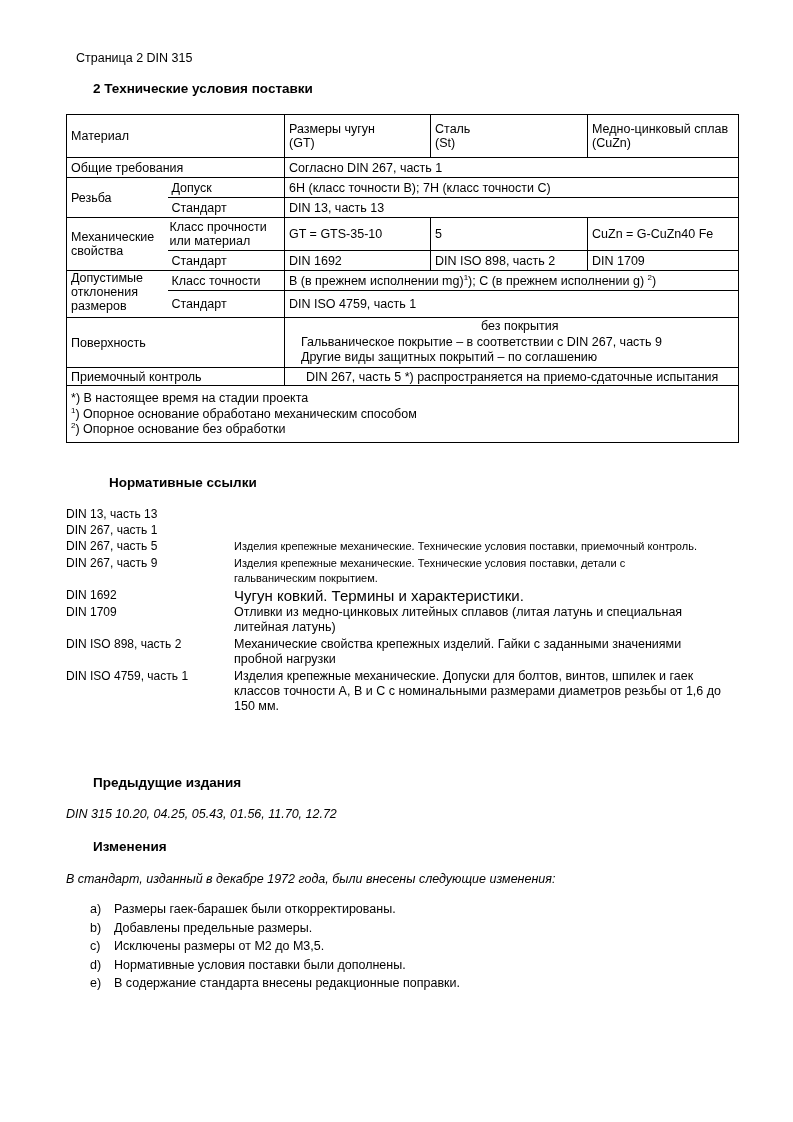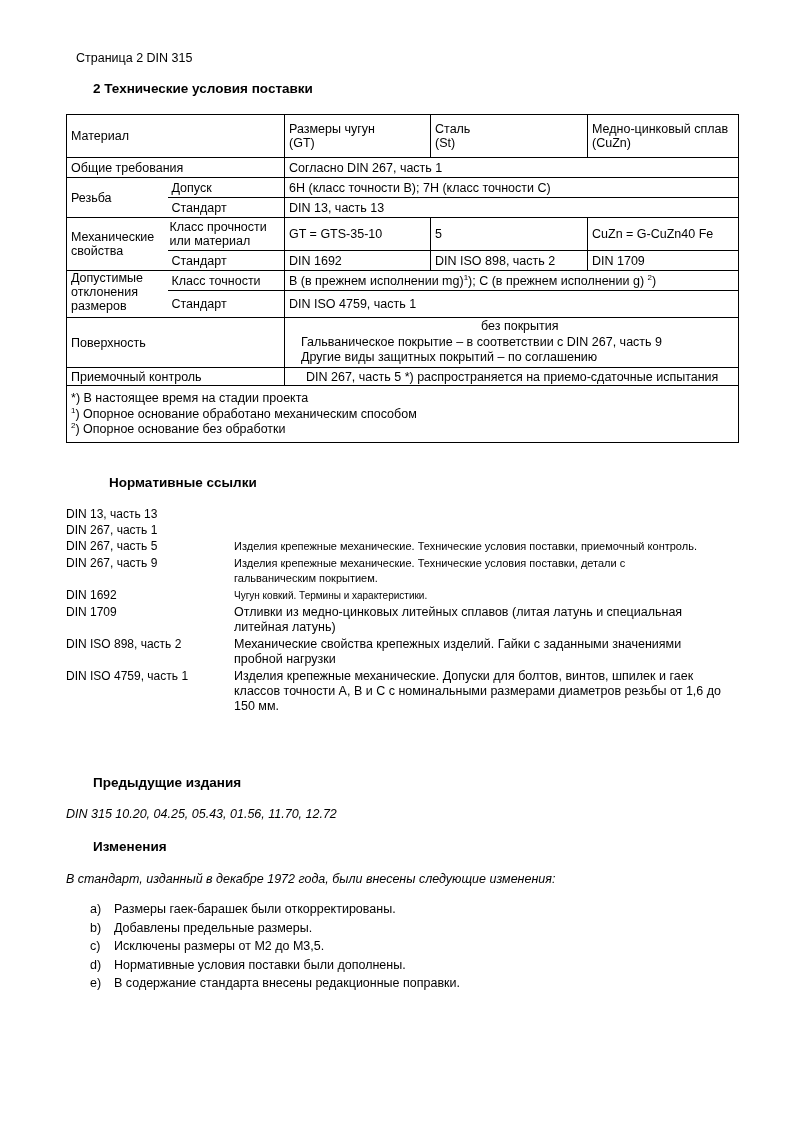--- a/index.html
+++ b/index.html
@@ -113,21 +113,21 @@
   <div class="ref">
       <div class="code">DIN 267, часть 5</div>
       <div class="desc sm" style="width:470px;flex:none">Изделия крепежные механические. Технические условия поставки, приемочный контроль.</div>
     </div>
   <div class="ref">
       <div class="code">DIN 267, часть 9</div>
       <div class="desc sm" style="width:450px;flex:none">Изделия крепежные механические. Технические условия поставки, детали с гальваническим покрытием.</div>
     </div>
   <div class="ref">
       <div class="code">DIN 1692</div>
-      <div class="desc" style="font-size:10px">Чугун ковкий. Термины и характеристики.</div>
+      <div class="desc" style="font-size:15px">Чугун ковкий. Термины и характеристики.</div>
     </div>
   <div class="ref">
       <div class="code">DIN 1709</div>
       <div class="desc" style="font-size:12.5px;width:490px;flex:none">Отливки из медно-цинковых литейных сплавов (литая латунь и специальная литейная латунь)</div>
     </div>
   <div class="ref">
       <div class="code">DIN ISO 898, часть 2</div>
       <div class="desc" style="font-size:12.5px;width:490px;flex:none">Механические свойства крепежных изделий. Гайки с заданными значениями пробной нагрузки</div>
     </div>
   <div class="ref">

